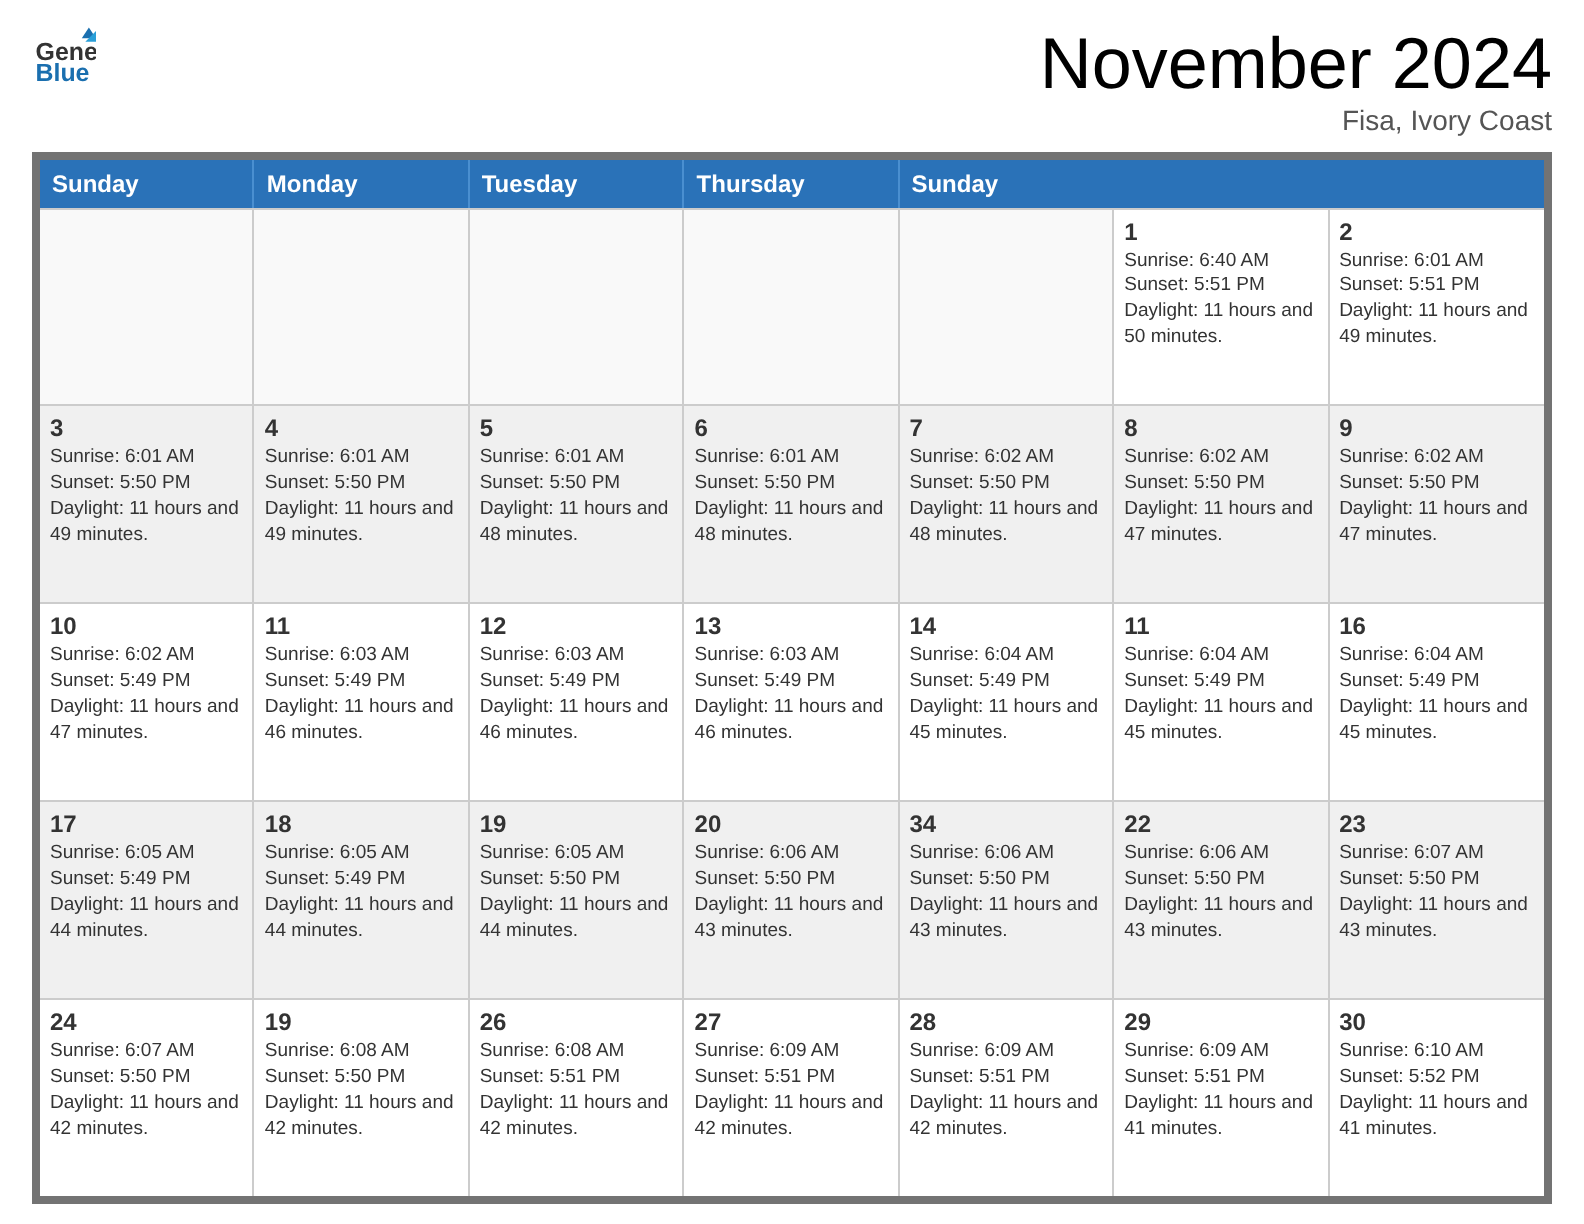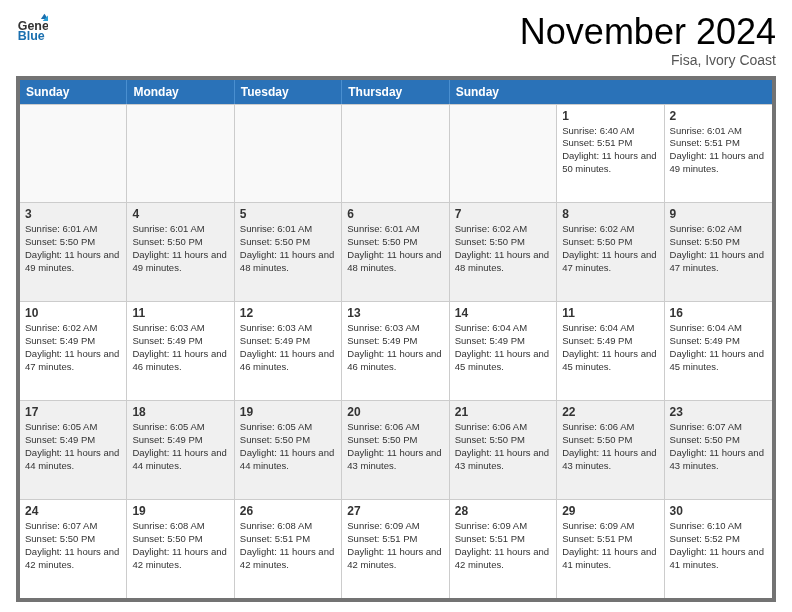--- a/index.html
+++ b/index.html
@@ -259,21 +259,21 @@
             <div class="cell-line">Sunset: 5:50 PM</div>
             <div class="cell-line">Daylight: 11 hours and 44 minutes.</div>
           </div>
           <div class="cal-cell shaded">
             <div class="day-num">20</div>
             <div class="cell-line">Sunrise: 6:06 AM</div>
             <div class="cell-line">Sunset: 5:50 PM</div>
             <div class="cell-line">Daylight: 11 hours and 43 minutes.</div>
           </div>
           <div class="cal-cell shaded">
-            <div class="day-num">21</div>
+            <div class="day-num">34</div>
             <div class="cell-line">Sunrise: 6:06 AM</div>
             <div class="cell-line">Sunset: 5:50 PM</div>
             <div class="cell-line">Daylight: 11 hours and 43 minutes.</div>
           </div>
           <div class="cal-cell shaded">
             <div class="day-num">22</div>
             <div class="cell-line">Sunrise: 6:06 AM</div>
             <div class="cell-line">Sunset: 5:50 PM</div>
             <div class="cell-line">Daylight: 11 hours and 43 minutes.</div>
           </div>

